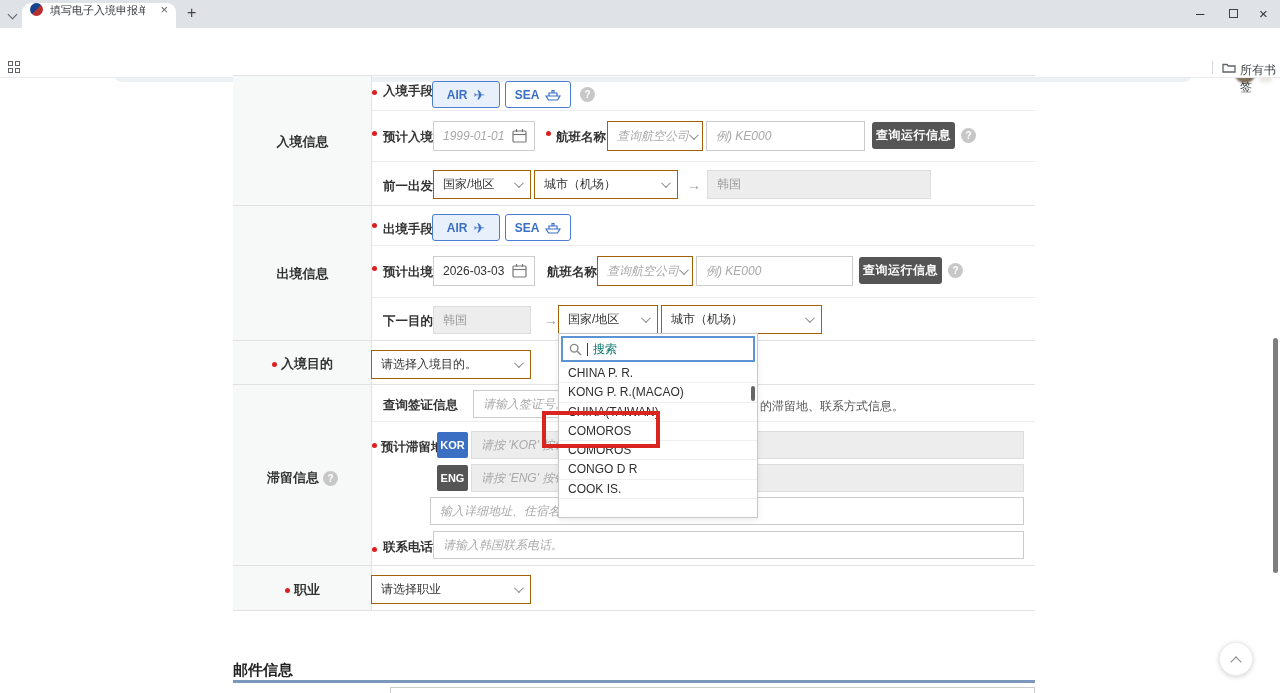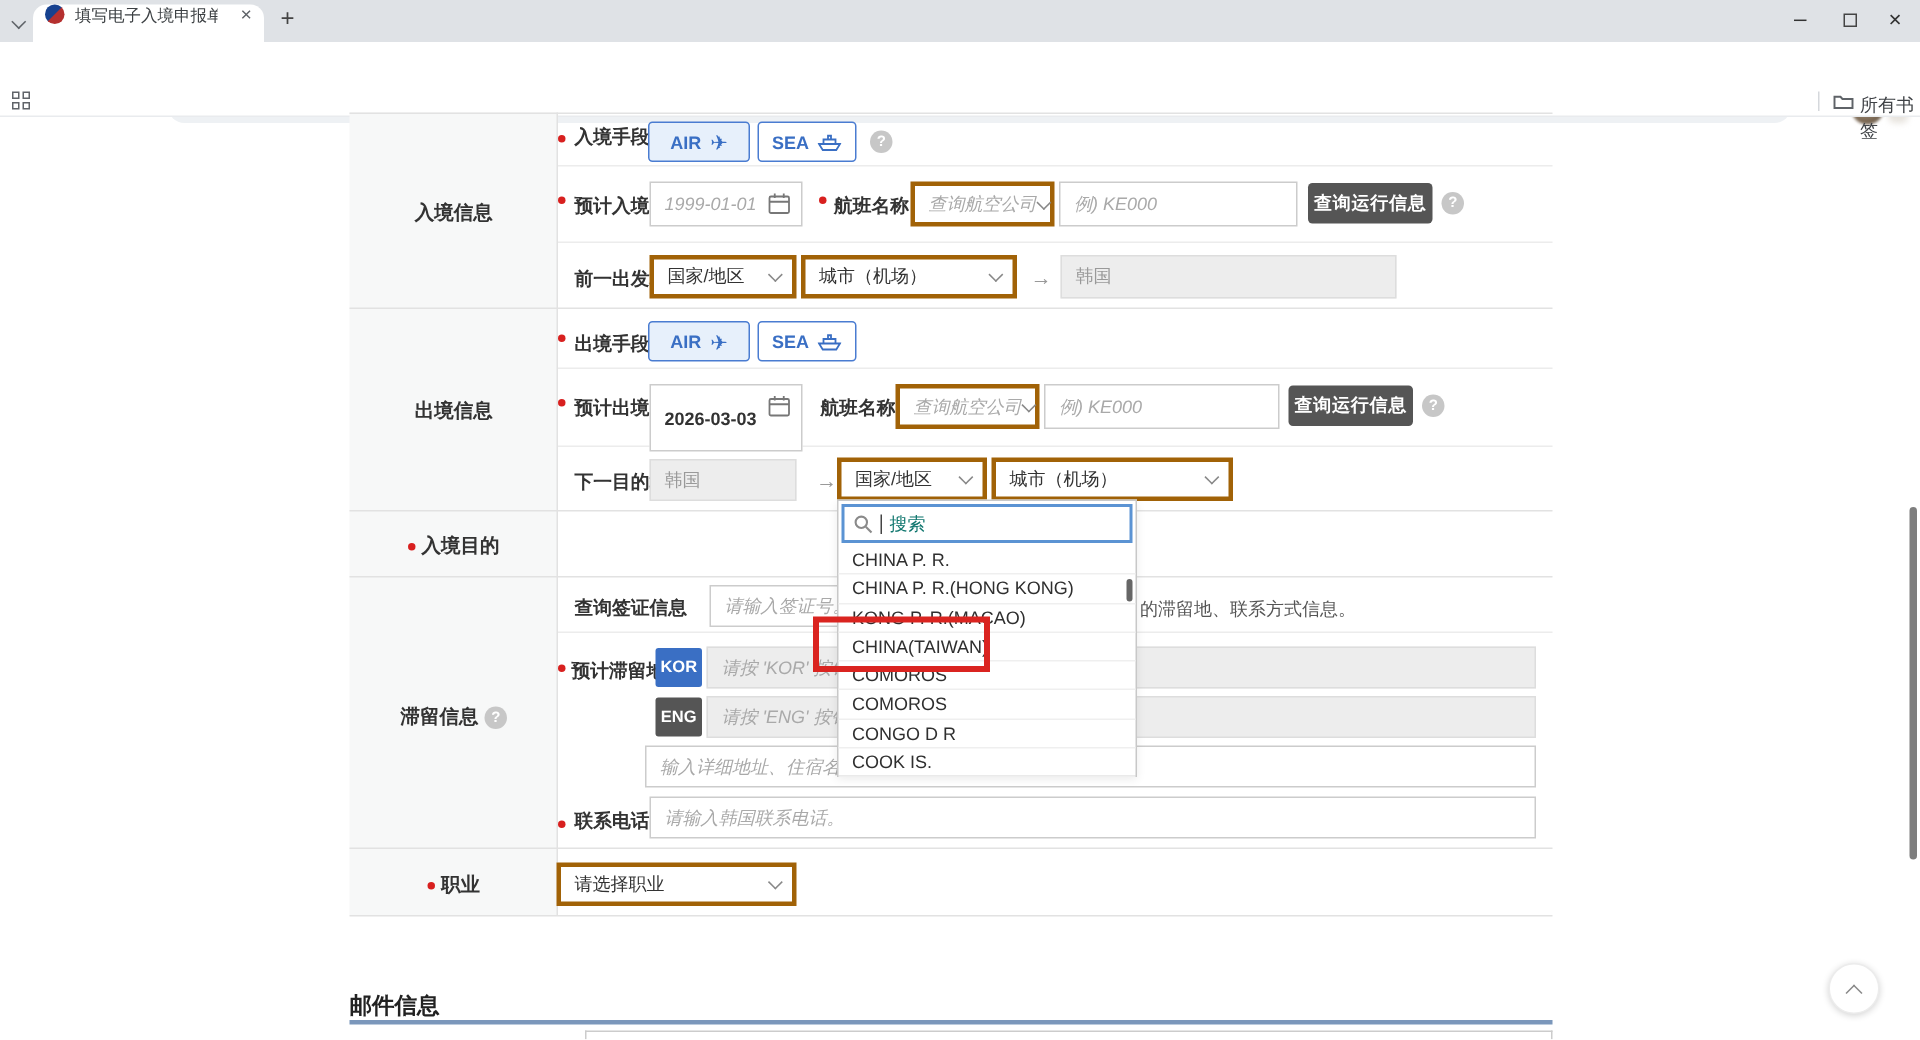--- a/index.html
+++ b/index.html
@@ -37,21 +37,21 @@
   .sectitle{position:absolute;left:233px;width:139px;text-align:center;font-size:13px;font-weight:700;color:#333;
     display:flex;align-items:center;justify-content:center;gap:4px}
   .flabel{position:absolute;font-size:12.5px;font-weight:700;color:#333;white-space:nowrap}
   .req{position:absolute;width:5px;height:5px;border-radius:50%;background:#d8201f}
   .inp{position:absolute;border:1px solid #ccc;background:#fff;font-family:"Liberation Sans",sans-serif;
     font-size:12px;color:#333;padding:0 9px;outline:none}
   .inp::placeholder{font-style:italic;color:#a9a9a9;opacity:1}
   .grayval{position:absolute;border:1px solid #ddd;background:#ededed;color:#999;font-size:12px;
     display:flex;align-items:center;padding:0 9px}
   .grayinp{background:#ededed;border-color:#ddd}
-  .sel{position:absolute;border:3px solid #a16207;background:#fff;display:flex;align-items:center;
+  .sel{position:absolute;border:1px solid #a16207;background:#fff;display:flex;align-items:center;
     padding:0 9px;font-size:12px;color:#333;white-space:nowrap}
   .sel .chev{margin-left:auto;width:7px;height:7px;border-right:1.4px solid #888;border-bottom:1.4px solid #888;
     transform:rotate(45deg) translateY(-2px);flex:none}
   .sel.ph{color:#a9a9a9;font-style:italic}
   .mode-btn{position:absolute;border:1px solid #4a7cd1;border-radius:3px;background:#fff;color:#3a6fc4;
     font-weight:700;font-size:12px;display:flex;align-items:center;justify-content:center;gap:6px;cursor:pointer}
   .mode-btn.on{background:#e7f0fb}
   .btn-dark{position:absolute;background:#555;color:#fff;border:none;border-radius:3px;font-size:12px;
     font-weight:700;display:flex;align-items:center;justify-content:center;cursor:pointer;letter-spacing:.5px}
   .qicon{position:absolute;width:15px;height:15px;border-radius:50%;background:#c7c7c7;color:#fff;
@@ -240,21 +240,21 @@
       <g stroke="#3a6fc4" stroke-width="1.2" fill="none">
         <path d="M1 7 h14 l-2.5 4 h-9 Z"></path>
           <path d="M4 7 V4 h8 v3"></path>
           <path d="M7 4 V1.5 h2 V4"></path>
       </g>
     </svg>
   </div>
 
   <span class="req" style="left:372px;top:266px"></span>
   <span class="flabel" style="left:383px;top:264px">预计出境日</span>
-  <input class="inp" style="left: 433px; top: 256px; width: 102px; height: 45px; font-weight: bold;" value="2026-03-03">
+  <input class="inp" style="left: 433px; top: 256px; width: 102px; height: 30px;" value="2026-03-03">
   <svg class="abs" style="left:512px;top:263px" width="15" height="15" viewBox="0 0 15 15">
     <g stroke="#777" stroke-width="1.2" fill="none">
         <rect x="1" y="3" width="13" height="11" rx="1"></rect>
         <line x1="1" y1="6.5" x2="14" y2="6.5"></line>
         <line x1="4.5" y1="1" x2="4.5" y2="4"></line>
         <line x1="10.5" y1="1" x2="10.5" y2="4"></line>
       </g>
   </svg>
   <span class="flabel" style="left:547px;top:264px">航班名称</span>
   <div class="sel ph" style="left:597px;top:256px;width:96px;height:30px">
@@ -270,20 +270,24 @@
   <span class="arrow" style="left:544px;top:312px">→</span>
   <div class="sel" style="left:558px;top:305px;width:100px;height:29px">
     <span>国家/地区</span>
       <span class="chev"></span>
   </div>
   <div class="sel" style="left:661px;top:305px;width:161px;height:29px">
     <span>城市（机场）</span>
       <span class="chev"></span>
   </div>
 
+  <div class="sel" style="left:371px;top:350px;width:160px;height:29px">
+    <span>请选择入境目的。</span>
+      <span class="chev"></span>
+  </div>
 
   <span class="flabel" style="left:383px;top:397px">查询签证信息</span>
   <input class="inp" style="left: 473px; top: 390px; width: 260px; height: 28px;" placeholder="请输入签证号。">
   <span class="note-frag" style="left:760px;top:398px">的滞留地、联系方式信息。</span>
 
   <span class="req" style="left:372px;top:443px"></span>
   <span class="flabel" style="left:381px;top:439px">预计滞留地</span>
   <button class="lang-btn" style="left:437px;top:432px;background:#3a6fc4">KOR</button>
   <input class="inp grayinp" style="left: 471px; top: 431px; width: 553px; height: 28px;" disabled="" placeholder="请按 'KOR' 按钮输">
   <button class="lang-btn" style="left:437px;top:465px;background:#555">ENG</button>
@@ -307,21 +311,20 @@
     <div class="ddsearch">
       <svg width="13" height="13" viewBox="0 0 13 13">
         <circle cx="5.2" cy="5.2" r="3.8" fill="none" stroke="#8a8a8a" stroke-width="1.4"></circle>
         <line x1="8.2" y1="8.2" x2="12" y2="12" stroke="#8a8a8a" stroke-width="1.4"></line>
       </svg>
       <span class="ddcaret"></span>
       <span class="ph">搜索</span>
     </div>
     <div class="dditems">
       <div class="dditem">CHINA P. R.</div>
-      <div class="dditem">CHINA P. R.(HONG KONG)</div>
       <div class="dditem">KONG P. R.(MACAO)</div>
       <div class="dditem">CHINA(TAIWAN)</div>
       <div class="dditem">COMOROS</div>
       <div class="dditem">COMOROS</div>
       <div class="dditem">CONGO D R</div>
       <div class="dditem">COOK IS.</div>
     </div>
     <div class="ddthumb"></div>
   </div>
 

